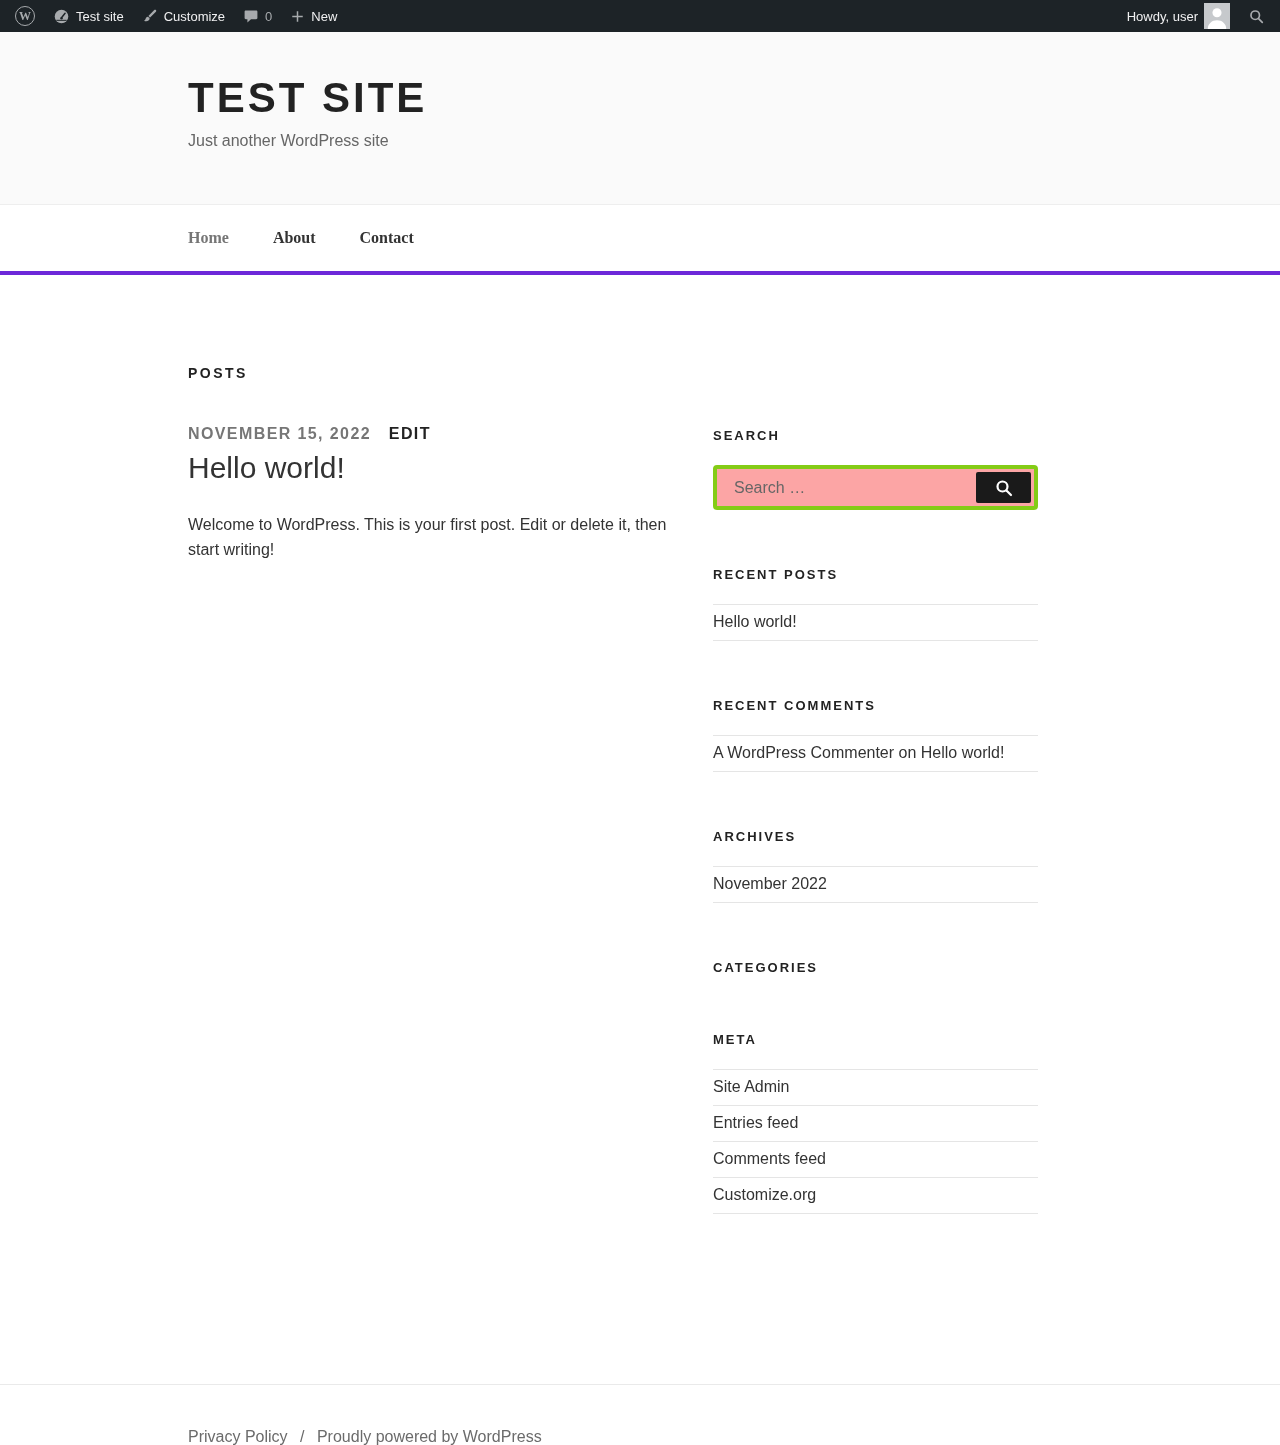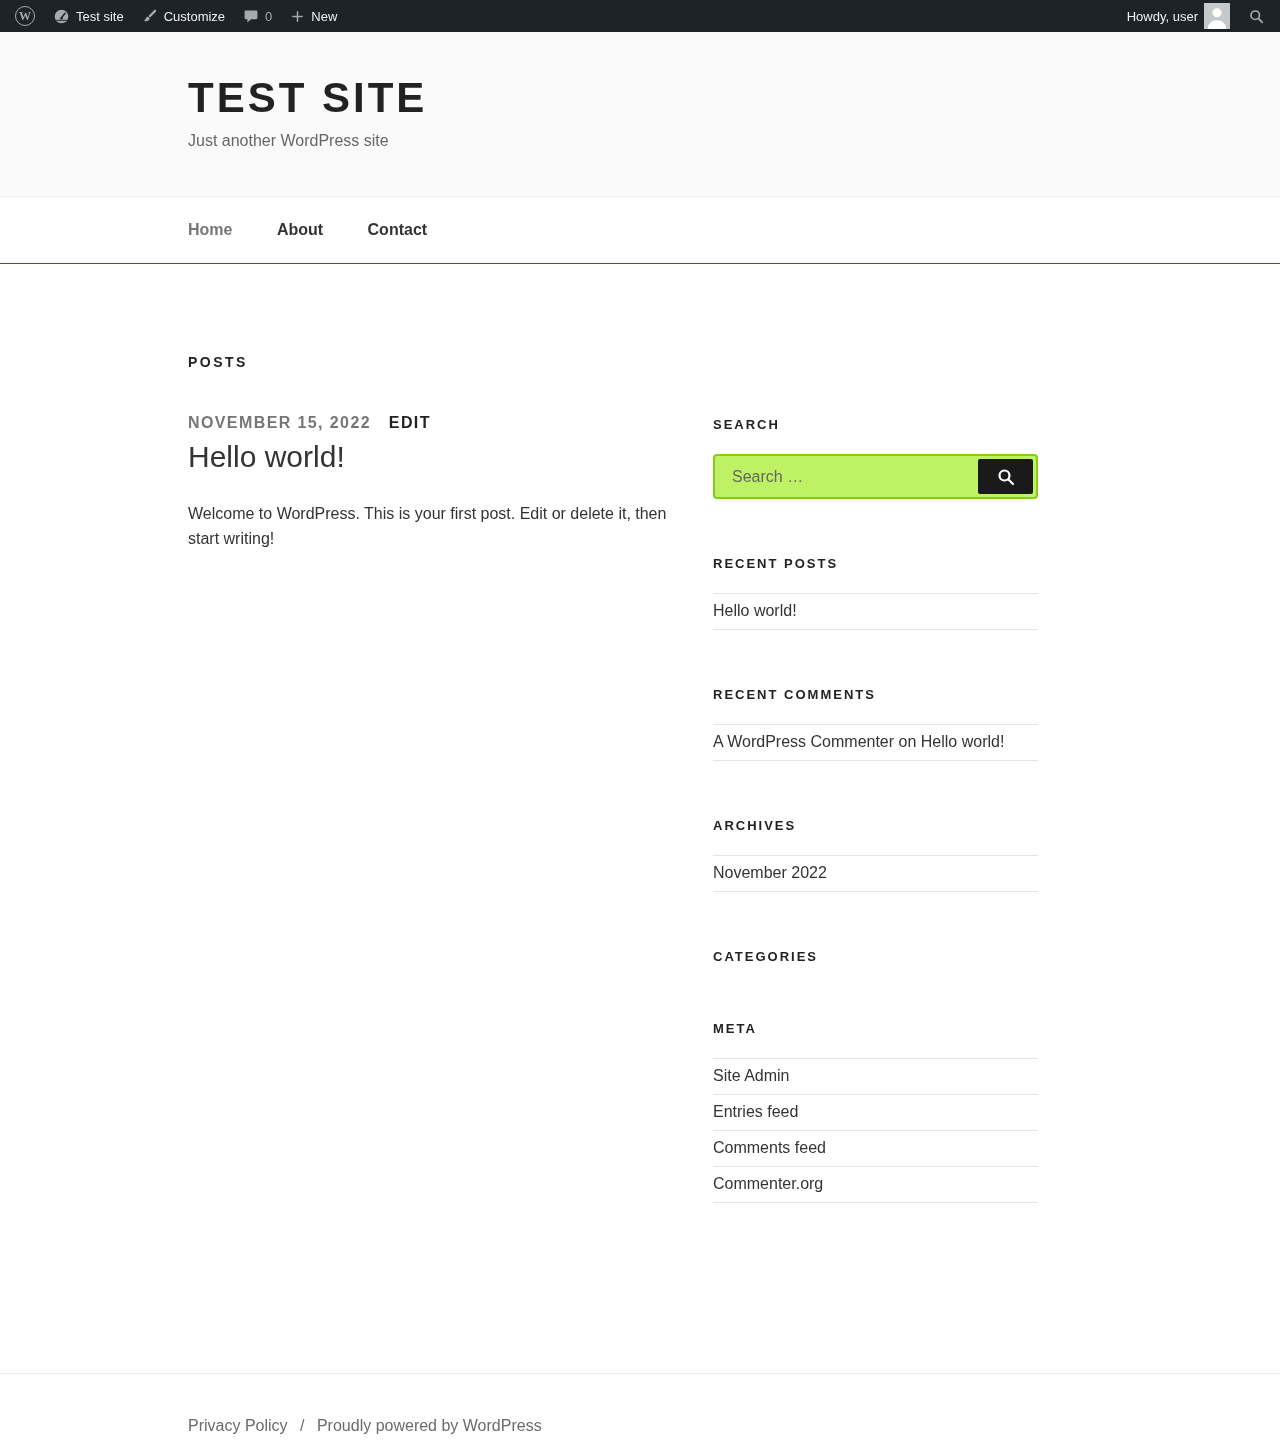--- a/index.html
+++ b/index.html
@@ -58,30 +58,31 @@
   .site-title {
     margin: 0;
     font-size: 42px;
     font-weight: bold;
     letter-spacing: 3px;
     color: #222;
     text-decoration: none;
     display: inline-block;
   }
   .site-tagline {
-    margin: 10px 0 0;
+    margin: 10px 0 8px;
     font-size: 16px;
     color: #666;
   }
 
   
   .main-nav {
     background: #fff;
-    border-bottom: 1px solid #6d28d9;
+    border-bottom: 4px solid #6d28d9;
     padding: 24px 0;
+    font-family: Liberation Serif, serif;
   }
   .main-nav a {
     font-size: 16px;
     font-weight: bold;
     color: #333;
     text-decoration: none;
     margin-right: 40px;
   }
   .main-nav a.current { color: #767676; }
 
@@ -142,23 +143,23 @@
     border-bottom: 1px solid #e5e5e5;
     padding: 8px 0 9px;
     font-size: 16px;
   }
   .widget li a { color: #333; text-decoration: none; }
   .widget li .plain { color: #333; }
 
   .search-form {
     position: relative;
     height: 45px;
-    border: 2px solid #84cc16;
+    border: 4px solid #84cc16;
     border-radius: 4px;
-    background: #bef264;
+    background: #fca5a5;
   }
   .search-form input {
     width: 100%; height: 100%;
     border: none; outline: none;
     background: transparent;
     padding: 0 70px 0 17px;
     font-size: 16px;
     font-family: "Liberation Sans", sans-serif;
     color: #333;
   }
@@ -343,21 +344,21 @@
         <li>
           <a href="#">Site Admin</a>
         </li>
         <li>
           <a href="#">Entries feed</a>
         </li>
         <li>
           <a href="#">Comments feed</a>
         </li>
         <li>
-          <a href="#">Commenter.org</a>
+          <a href="#">Customize.org</a>
         </li>
       </ul>
     </section>
 
   </aside>
 </div>
 
 <footer class="site-footer">
   <div class="wrap">
     <a href="#">Privacy Policy</a>

